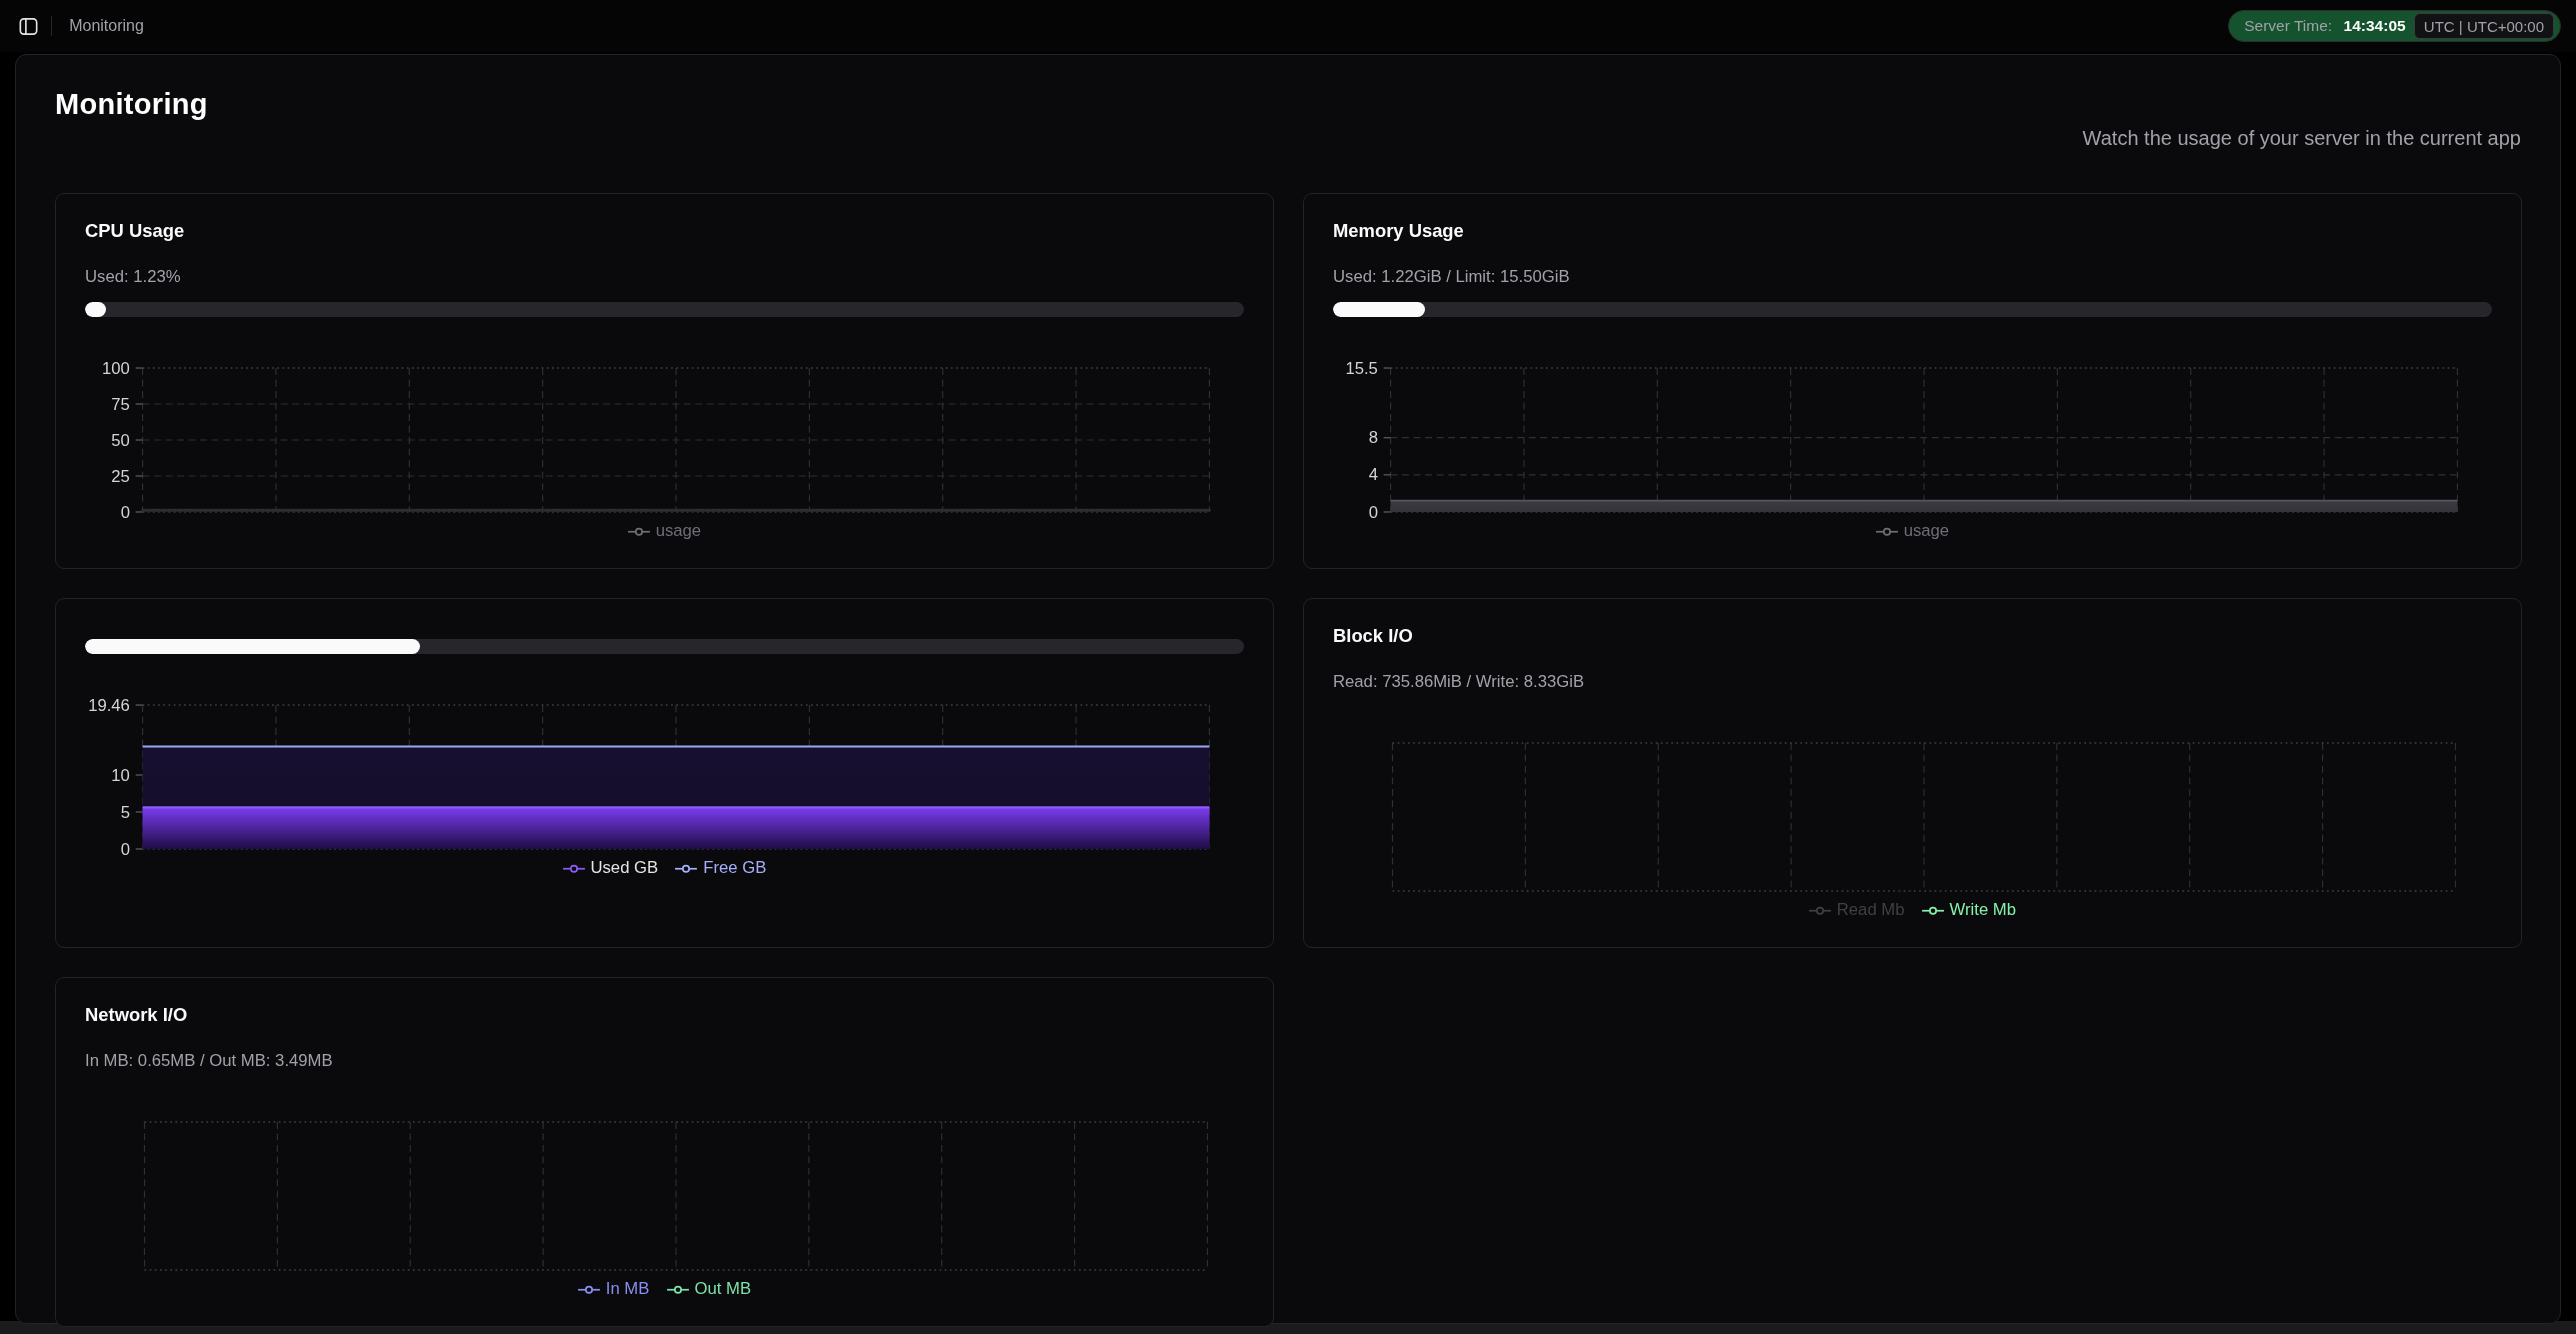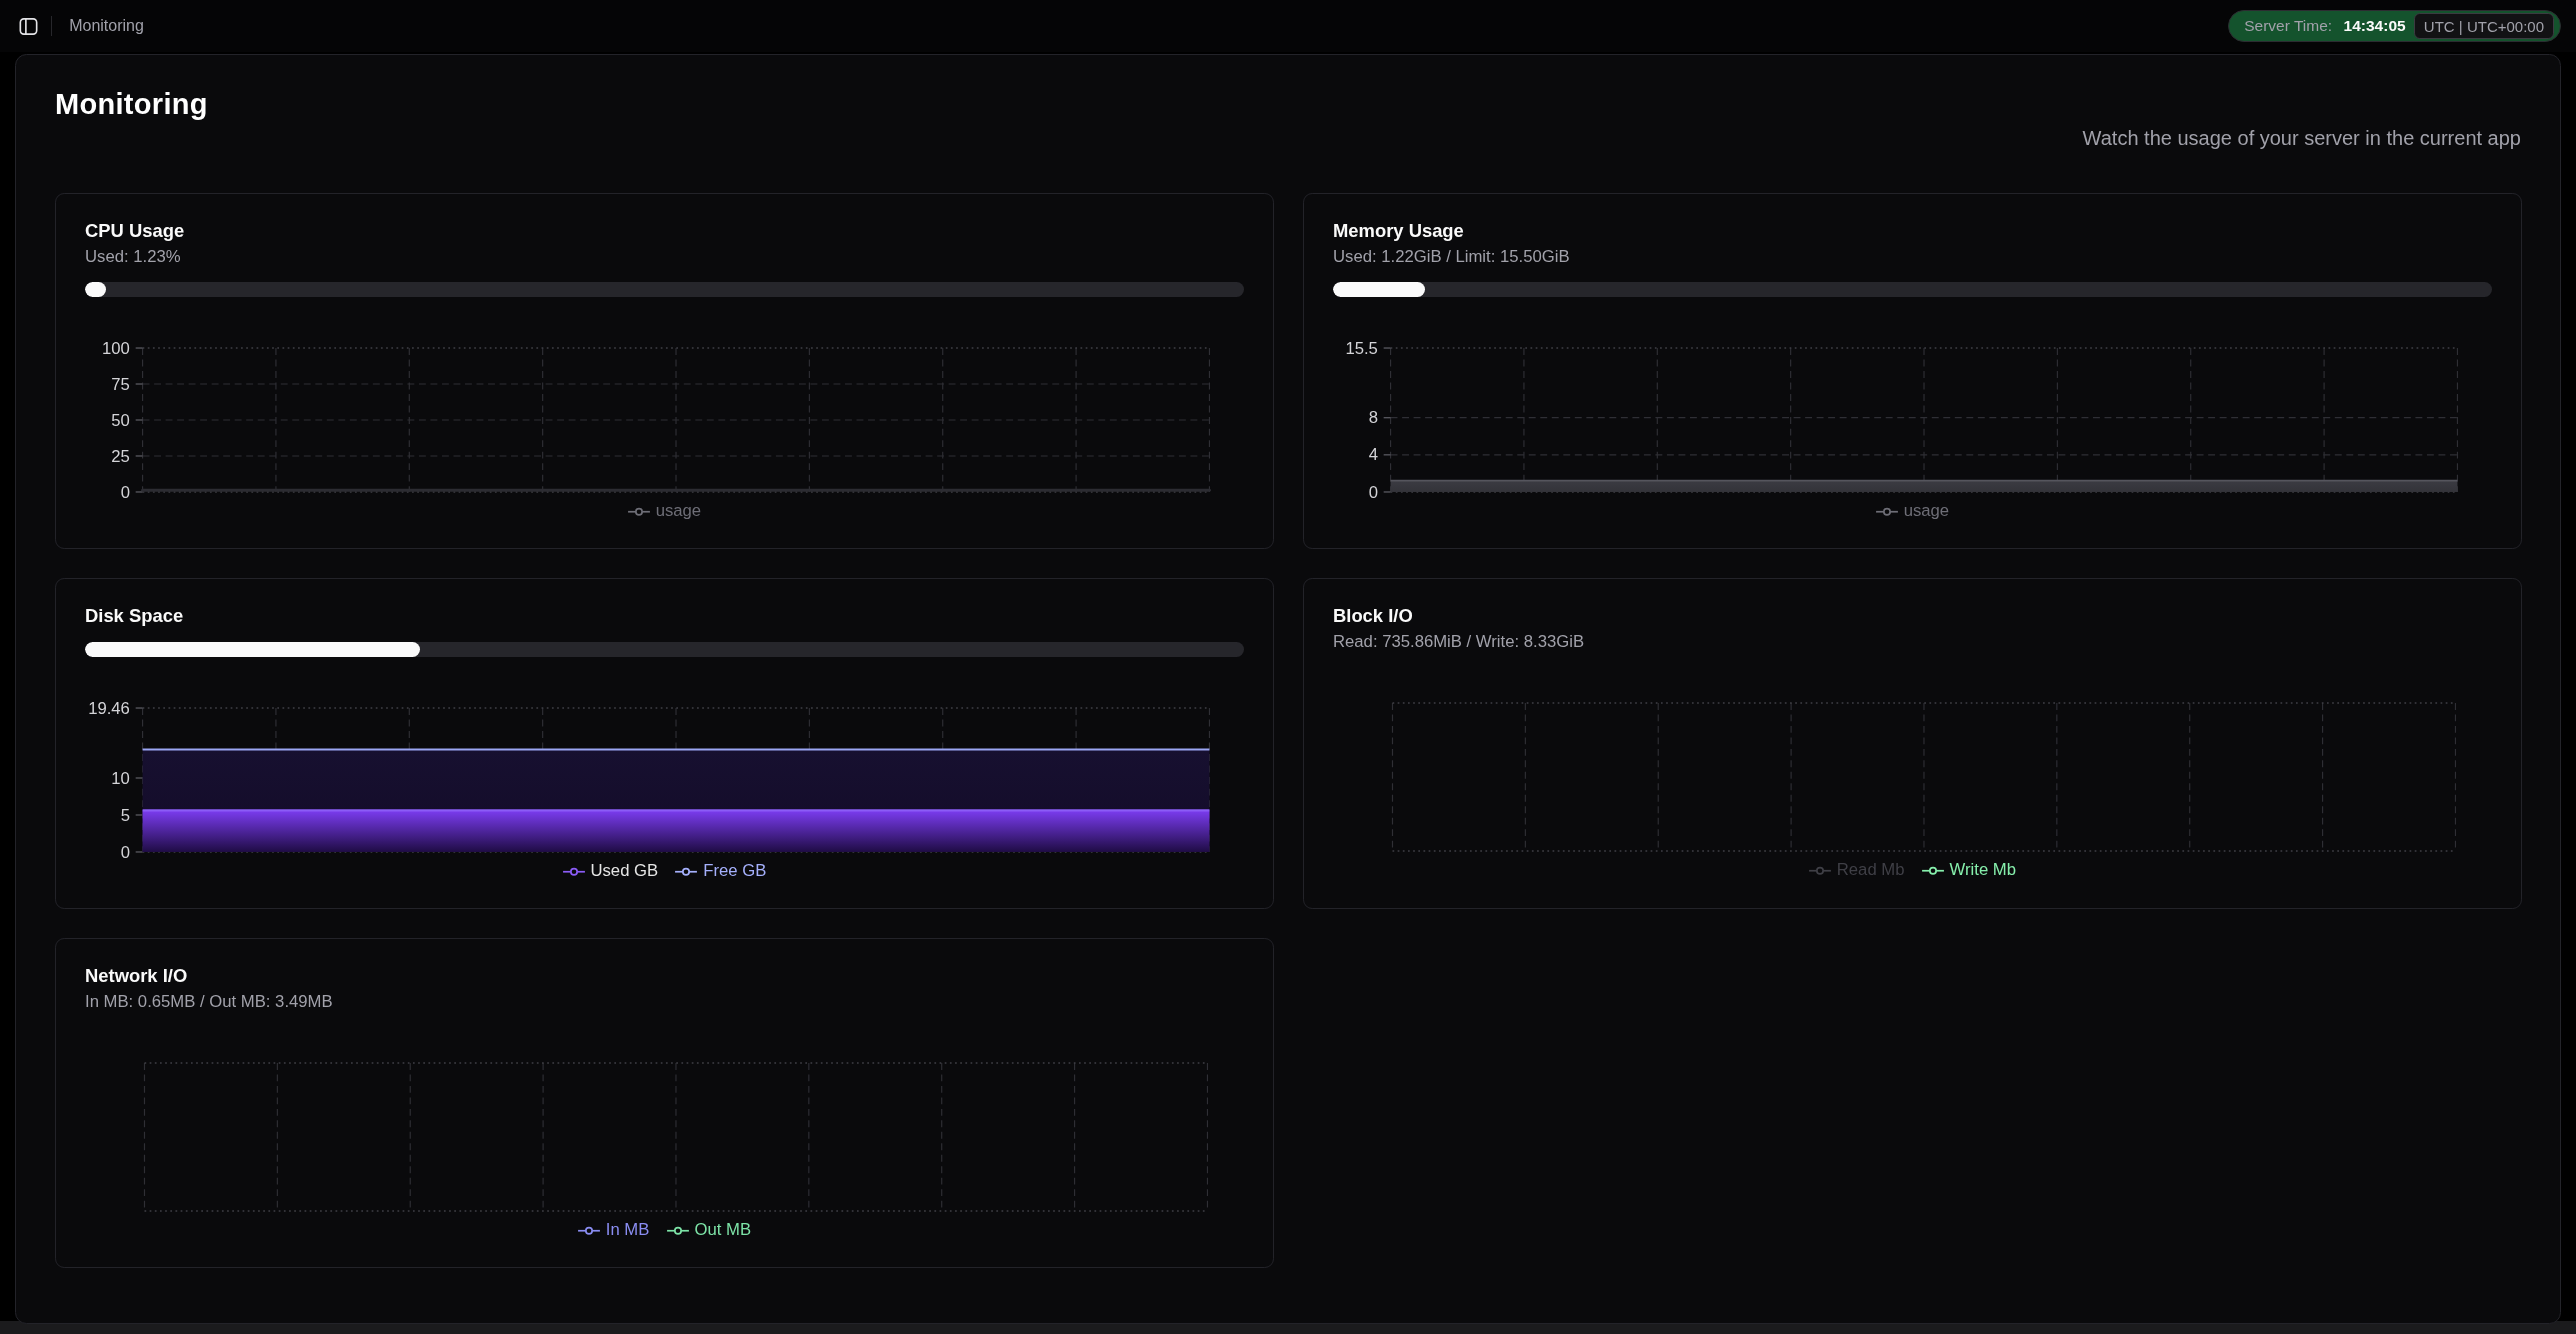--- a/index.html
+++ b/index.html
@@ -31,21 +31,21 @@
   .page-sub { margin-top:5.8px; font-size:20px; line-height:21px; color:#a1a1aa;text-align:right; }
 
   .grid { margin-top:44px; display:grid; grid-template-columns:1fr 1fr;
           grid-column-gap:29px; grid-row-gap:29px; align-items:stretch; }
   .cell-empty { }
 
   
   .card { background:#0a0a0c; border:1.2px solid #232329; border-radius:9.2px;
           padding:25px 29px 25px 29px; }
   .card-title { font-size:18.4px; line-height:23px; font-weight:600; color:#fafafa; }
-  .card-meta { margin-top:4px; font-size:16.7px; line-height:21px; color:#a1a1aa; }
+  .card-meta { margin-top:24px; font-size:16.7px; line-height:21px; color:#a1a1aa; }
 
   .progress { margin-top:15px; height:15px; border-radius:7.5px; background:#26262b;
               overflow:hidden; position:relative; }
   .progress .fill { position:absolute; left:0; top:0; bottom:0; min-width:15px;
                     background:#fafafa; border-radius:7.5px; }
 
   
   .chart { margin-top:51px; height:144px; position:relative; }
   .chart.tall { height:148px; }
   .chart svg { overflow:visible; display:block; }
@@ -173,21 +173,20 @@
             <svg width="22" height="11.5" viewBox="0 0 38 20">
               <line x1="0" y1="10" x2="38" y2="10" stroke="#6e6e77" stroke-width="3"></line>
               <circle cx="19" cy="10" r="5.5" fill="#0a0a0c" stroke="#6e6e77" stroke-width="3"></circle>
             </svg>
             <span style="color: rgb(110, 110, 119);">usage</span>
           </span>
         </div>
     </section>
 
     <section class="card">
-      <div class="card-title">Disk Space</div>
       <div class="progress">
         <div class="fill" style="width: 28.9%;"></div>
       </div>
       <div class="chart">
           <svg width="1159" height="144" viewBox="0 0 2013 250">
             <defs>
               <linearGradient id="g-disk-0" x1="0" y1="0" x2="0" y2="1">
                 <stop offset="0%" stop-color="#171030"></stop>
                 <stop offset="100%" stop-color="#130b28"></stop>
               </linearGradient>

